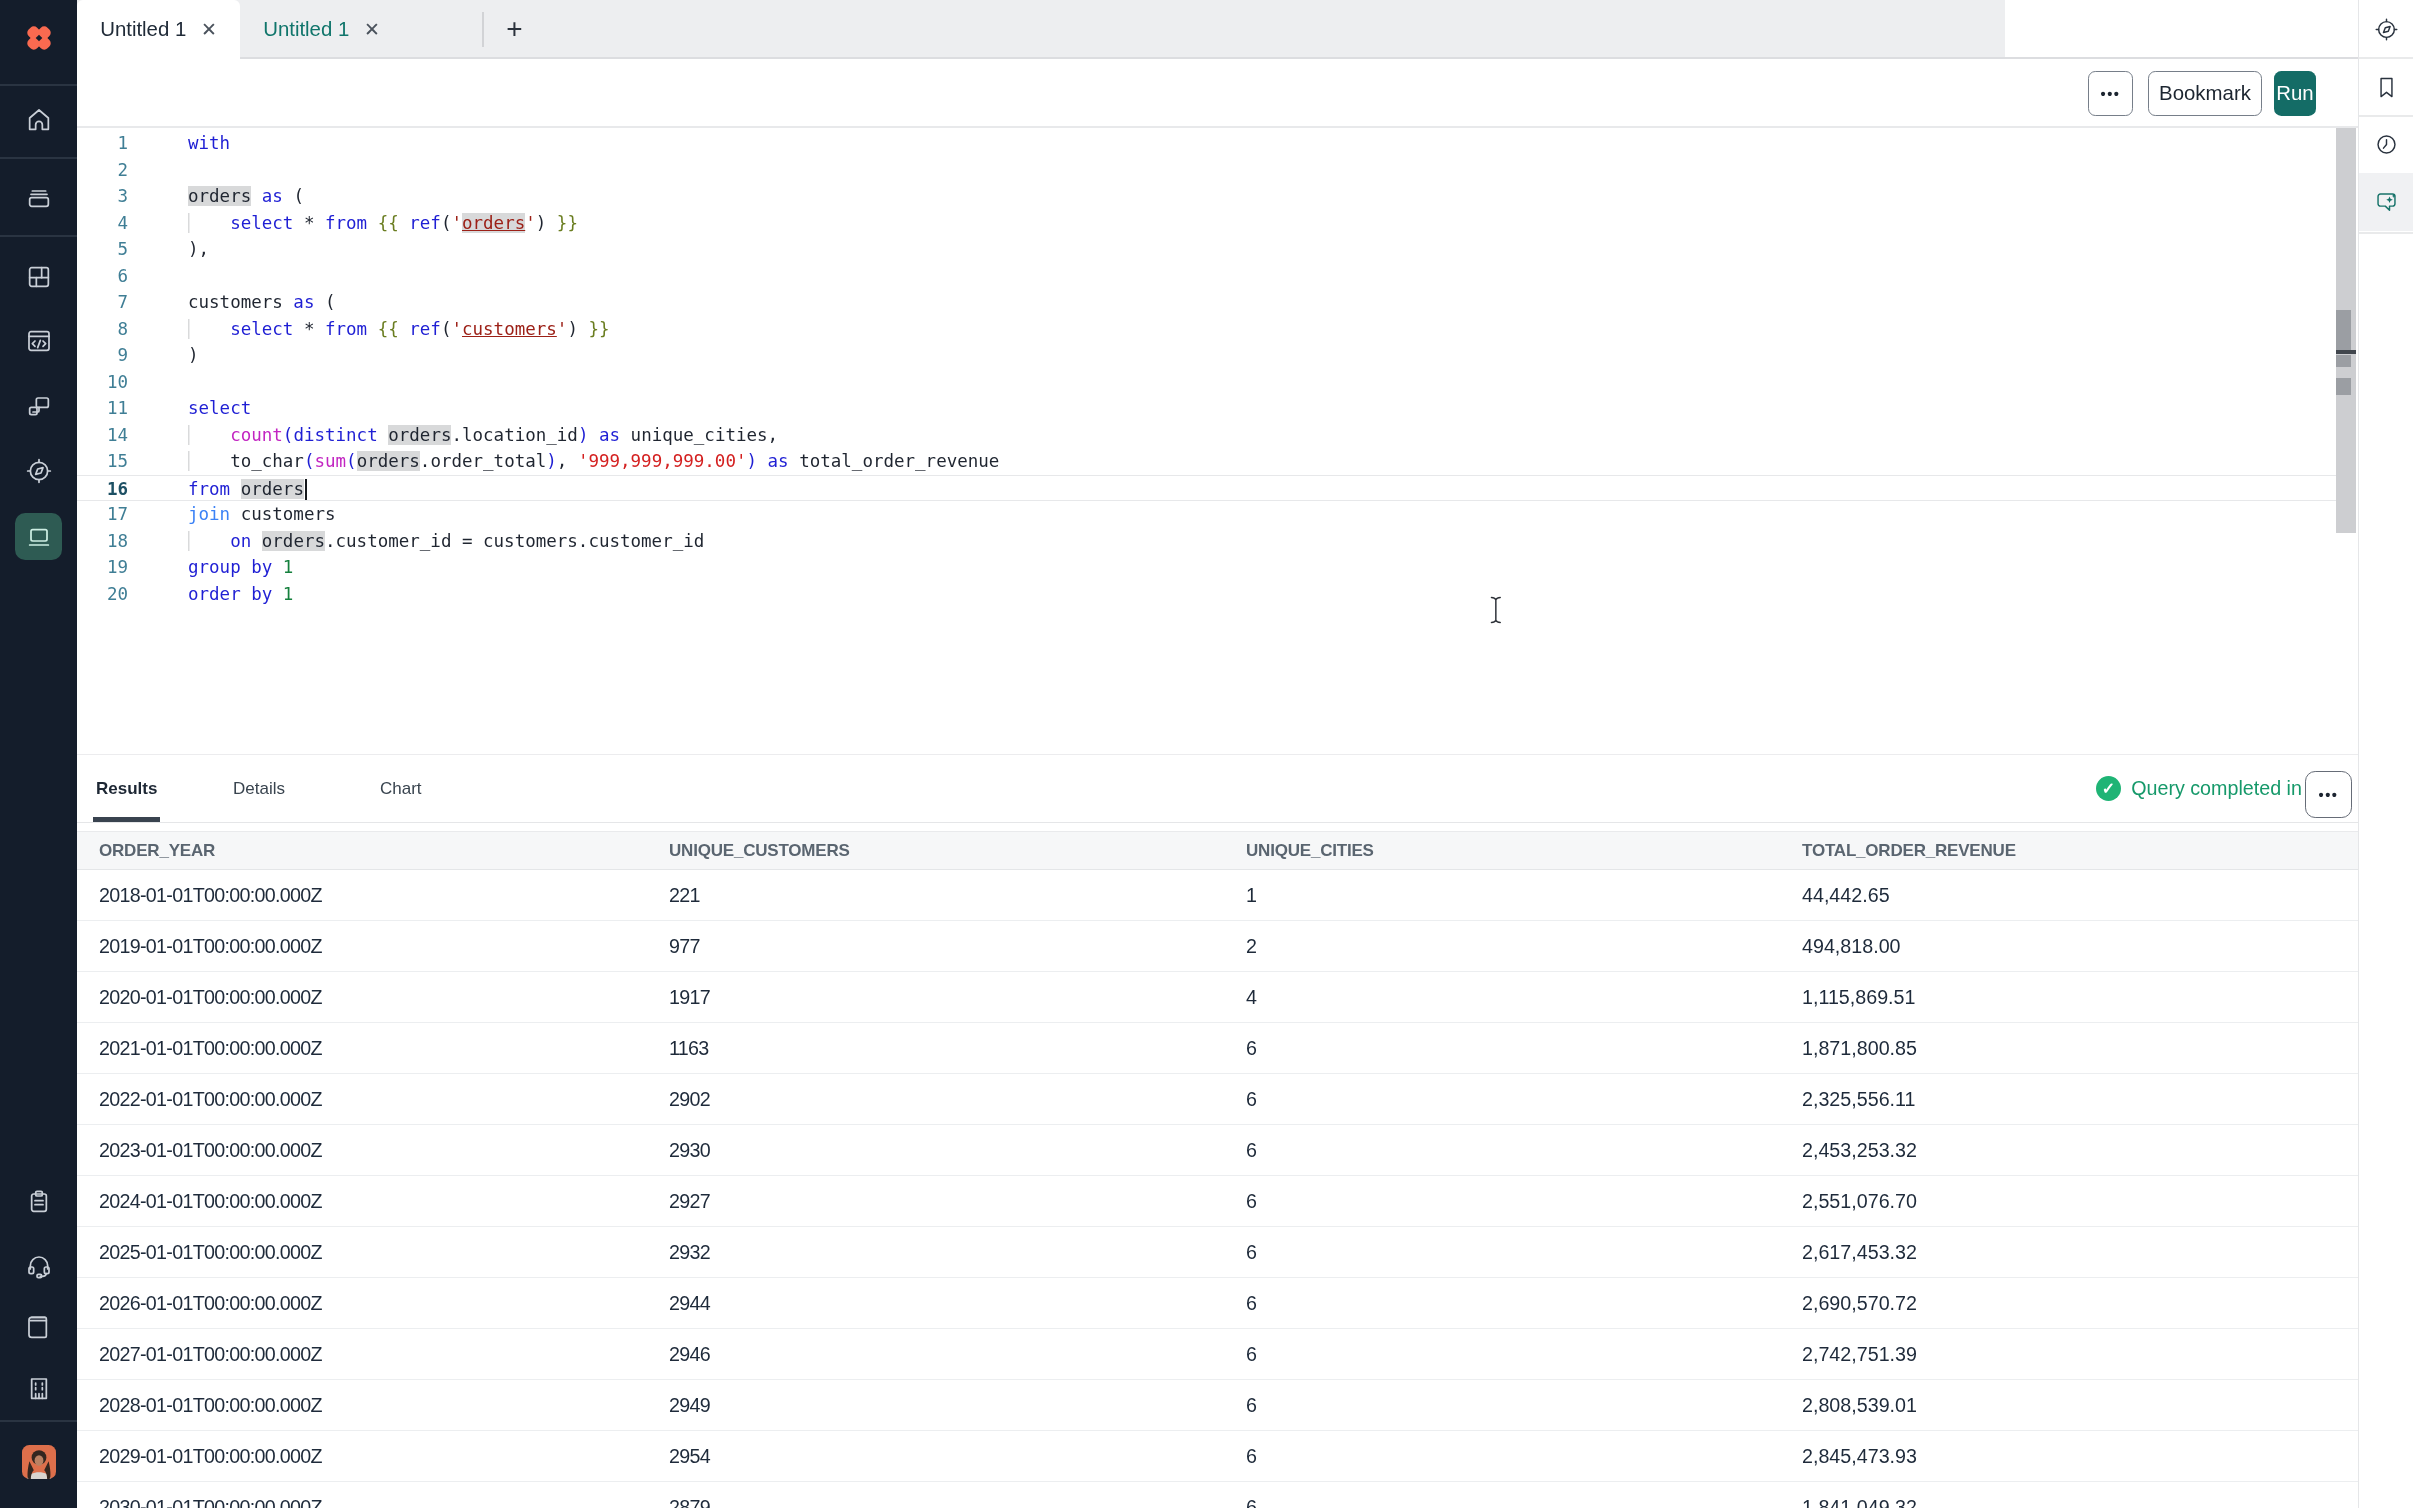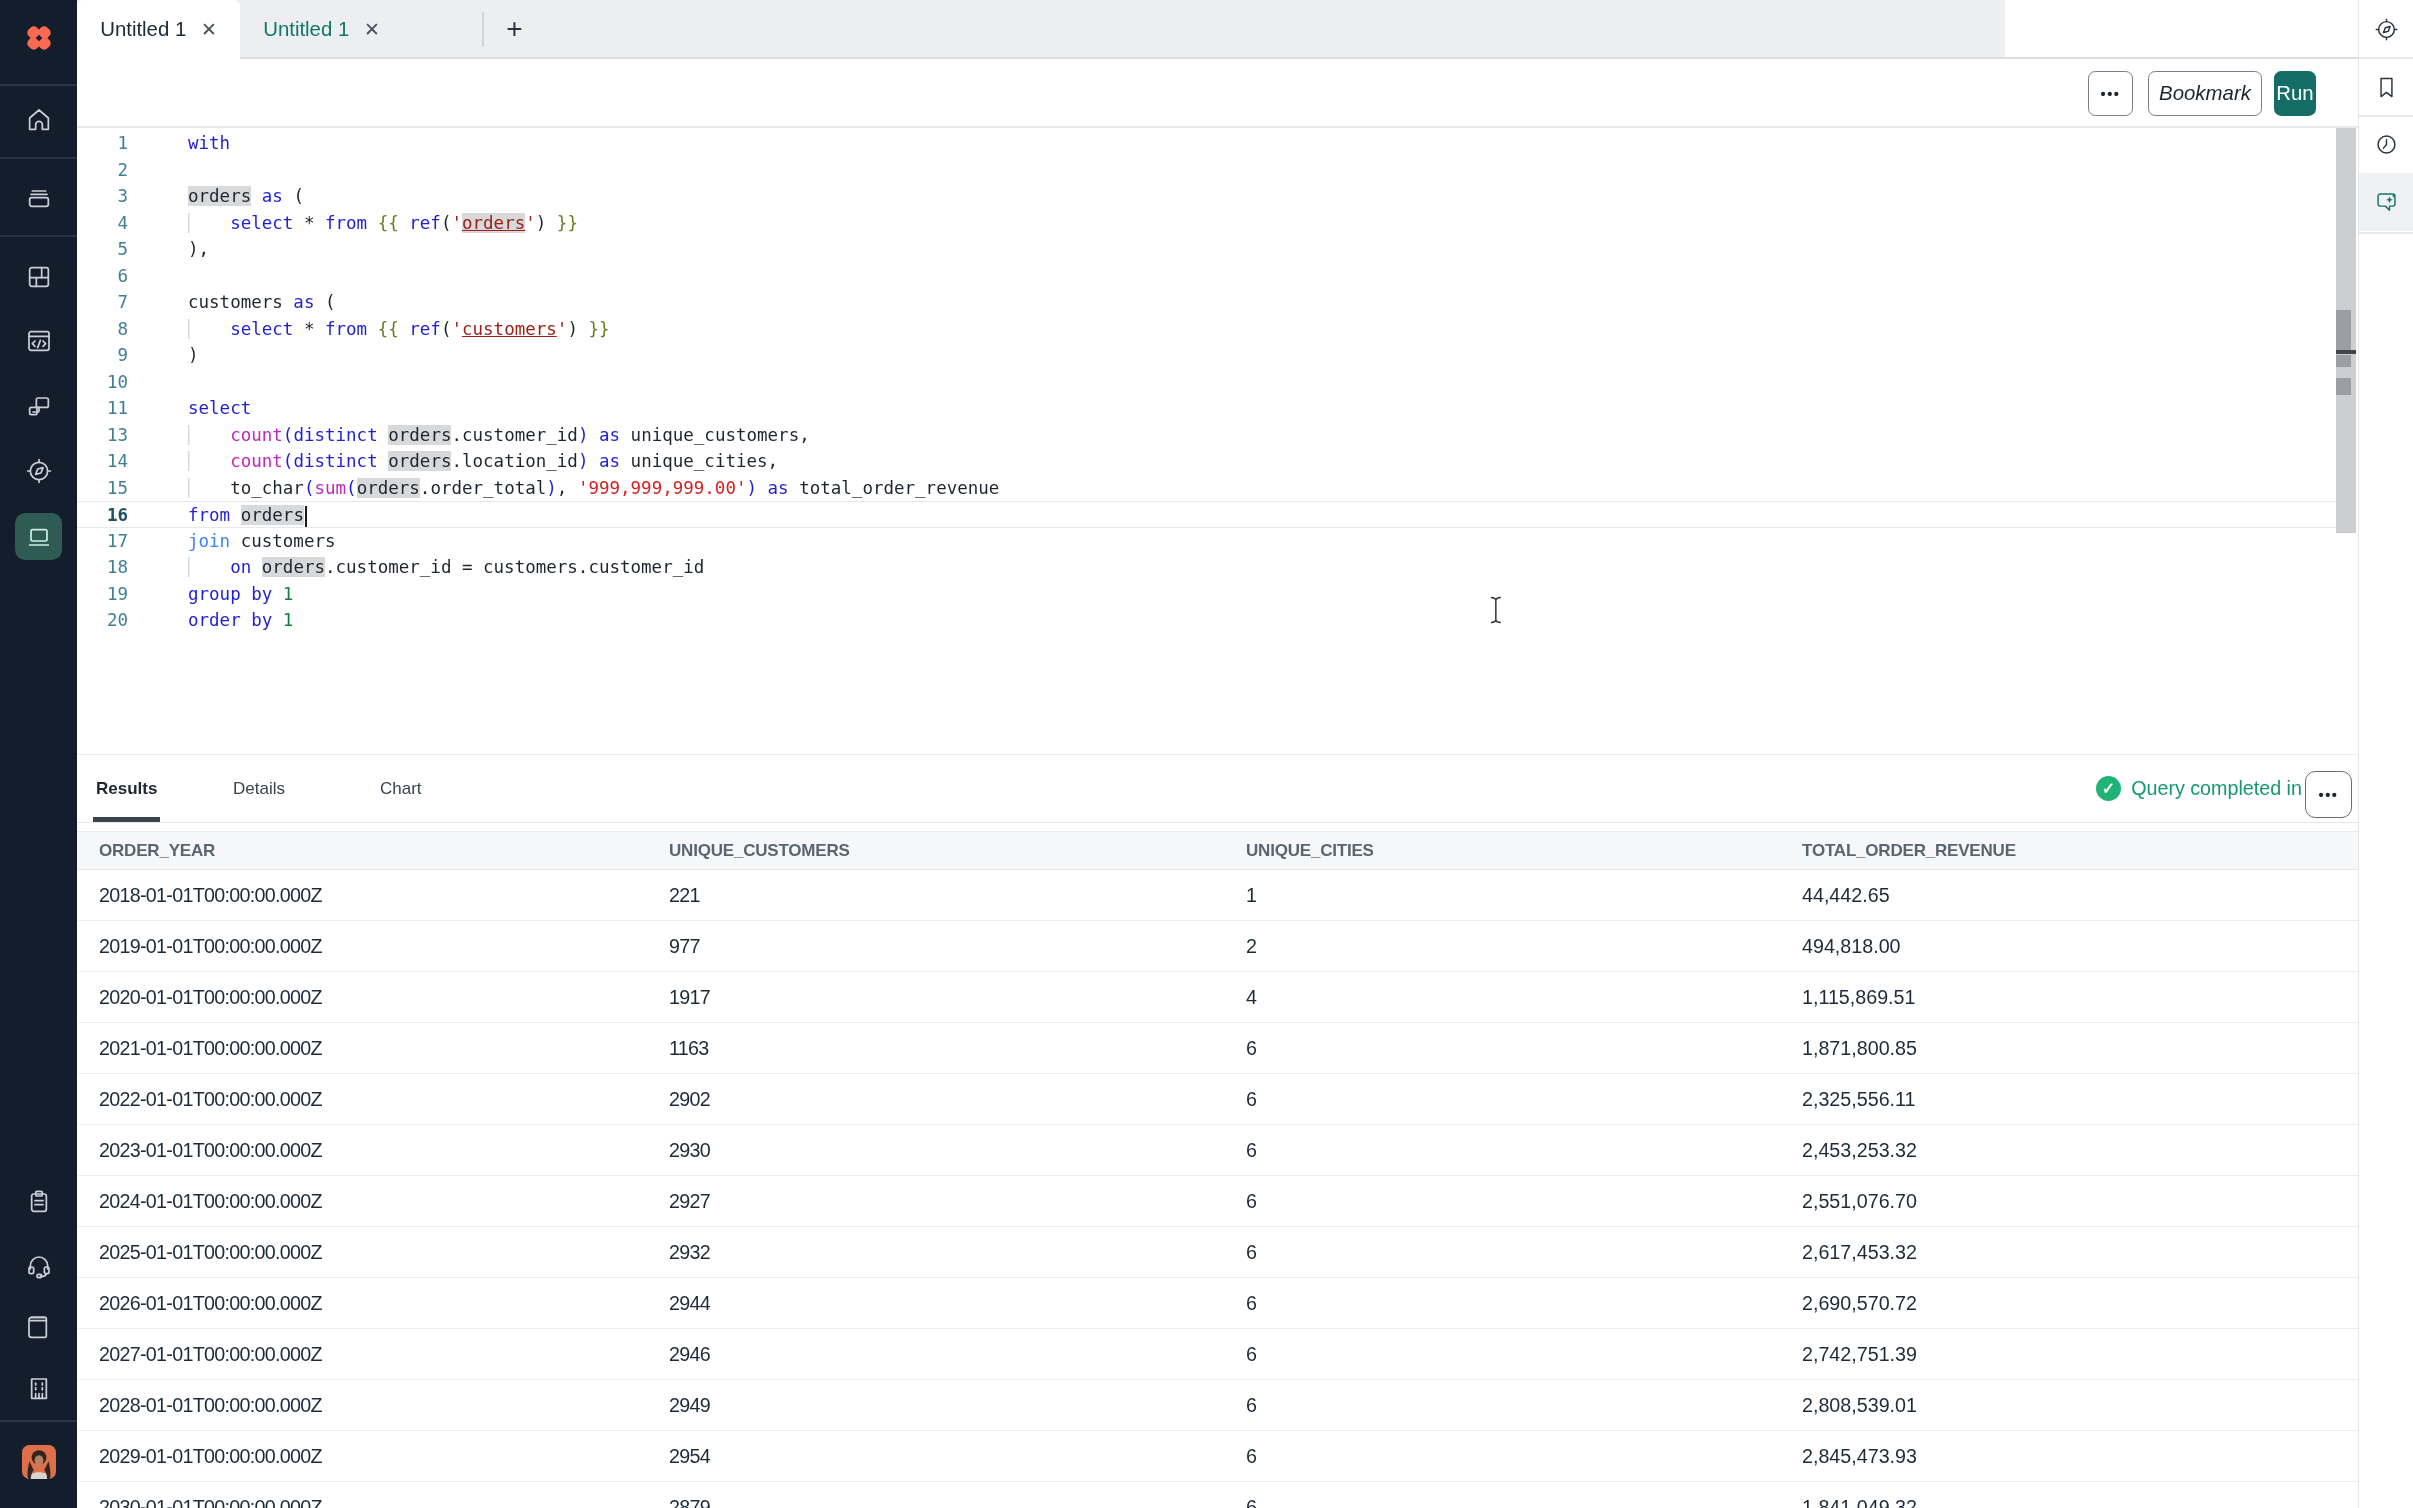--- a/index.html
+++ b/index.html
@@ -30,21 +30,21 @@
   .tab.active{background:#ffffff;color:#202b38;z-index:3;border-radius:5.8px 5.8px 0 0;height:59px;}
   .tab-close{font-size:19px;color:#4a525c;font-weight:300;}
   #tab-divider{position:absolute;left:404px;top:11.7px;width:1.5px;height:35px;background:#d2d3d6;}
   #new-tab-btn{position:absolute;left:417px;top:0;width:41px;height:58px;display:flex;align-items:center;justify-content:center;font-size:28px;font-weight:300;color:#2b323c;}
 
   
   #toolbar-border{position:absolute;left:77px;top:126px;width:2281px;height:1.5px;background:#e8e9eb;}
   .tb-btn{position:absolute;top:71px;height:45px;box-sizing:border-box;border:1.5px solid #767e89;border-radius:7.3px;background:#fff;
           display:flex;align-items:center;justify-content:center;font-size:20.4px;color:#1c2530;}
   #more-btn{left:2088px;width:45px;letter-spacing:1.5px;font-size:14.6px;font-weight:700;}
-  #bookmark-btn{left:2148px;width:114px;font-style:italic;}
+  #bookmark-btn{left:2148px;width:114px;}
   #run-btn{left:2274px;width:42px;border:none;background:#146c66;color:#ffffff;}
 
   
   #editor{position:absolute;left:77px;top:130px;width:2259px;font-family:"DejaVu Sans Mono",monospace;font-size:17.5px;}
   .cl{display:flex;height:26.5px;line-height:26.5px;box-sizing:border-box;}
   .cl.active{border-top:0.7px solid #e7e8ea;border-bottom:0.7px solid #e7e8ea;}
   .ln{width:51px;text-align:right;color:#3f7e95;flex:none;}
   .cl.active .ln{color:#1d5064;font-weight:700;}
   .code{margin-left:60px;white-space:pre;}
   .seg{white-space:pre;color:#1f2530;}
@@ -255,24 +255,20 @@
       </div>
       <div class="cl">
         <span class="ln">10</span>
         <span class="code"></span>
       </div>
       <div class="cl">
         <span class="ln">11</span>
         <span class="code"><span class="seg kw">select</span></span>
       </div>
       <div class="cl">
-        <span class="ln">13</span>
-        <span class="code"><span class="seg guide">    </span><span class="seg fn">count</span><span class="seg kw">(</span><span class="seg kw">distinct</span><span class="seg"> </span><span class="seg hl">orders</span><span class="seg">.customer_id</span><span class="seg kw">)</span><span class="seg"> </span><span class="seg kw">as</span><span class="seg"> unique_customers,</span></span>
-      </div>
-      <div class="cl">
         <span class="ln">14</span>
         <span class="code"><span class="seg guide">    </span><span class="seg fn">count</span><span class="seg kw">(</span><span class="seg kw">distinct</span><span class="seg"> </span><span class="seg hl">orders</span><span class="seg">.location_id</span><span class="seg kw">)</span><span class="seg"> </span><span class="seg kw">as</span><span class="seg"> unique_cities,</span></span>
       </div>
       <div class="cl">
         <span class="ln">15</span>
         <span class="code"><span class="seg guide">    </span><span class="seg">to_char</span><span class="seg kw">(</span><span class="seg fn">sum</span><span class="seg kw">(</span><span class="seg hl">orders</span><span class="seg">.order_total</span><span class="seg kw">)</span><span class="seg">, </span><span class="seg str">'999,999,999.00'</span><span class="seg kw">)</span><span class="seg"> </span><span class="seg kw">as</span><span class="seg"> total_order_revenue</span></span>
       </div>
       <div class="cl active">
         <span class="ln">16</span>
         <span class="code"><span class="seg kw">from</span><span class="seg"> </span><span class="seg hl">orders</span><span class="cursor"></span></span>

